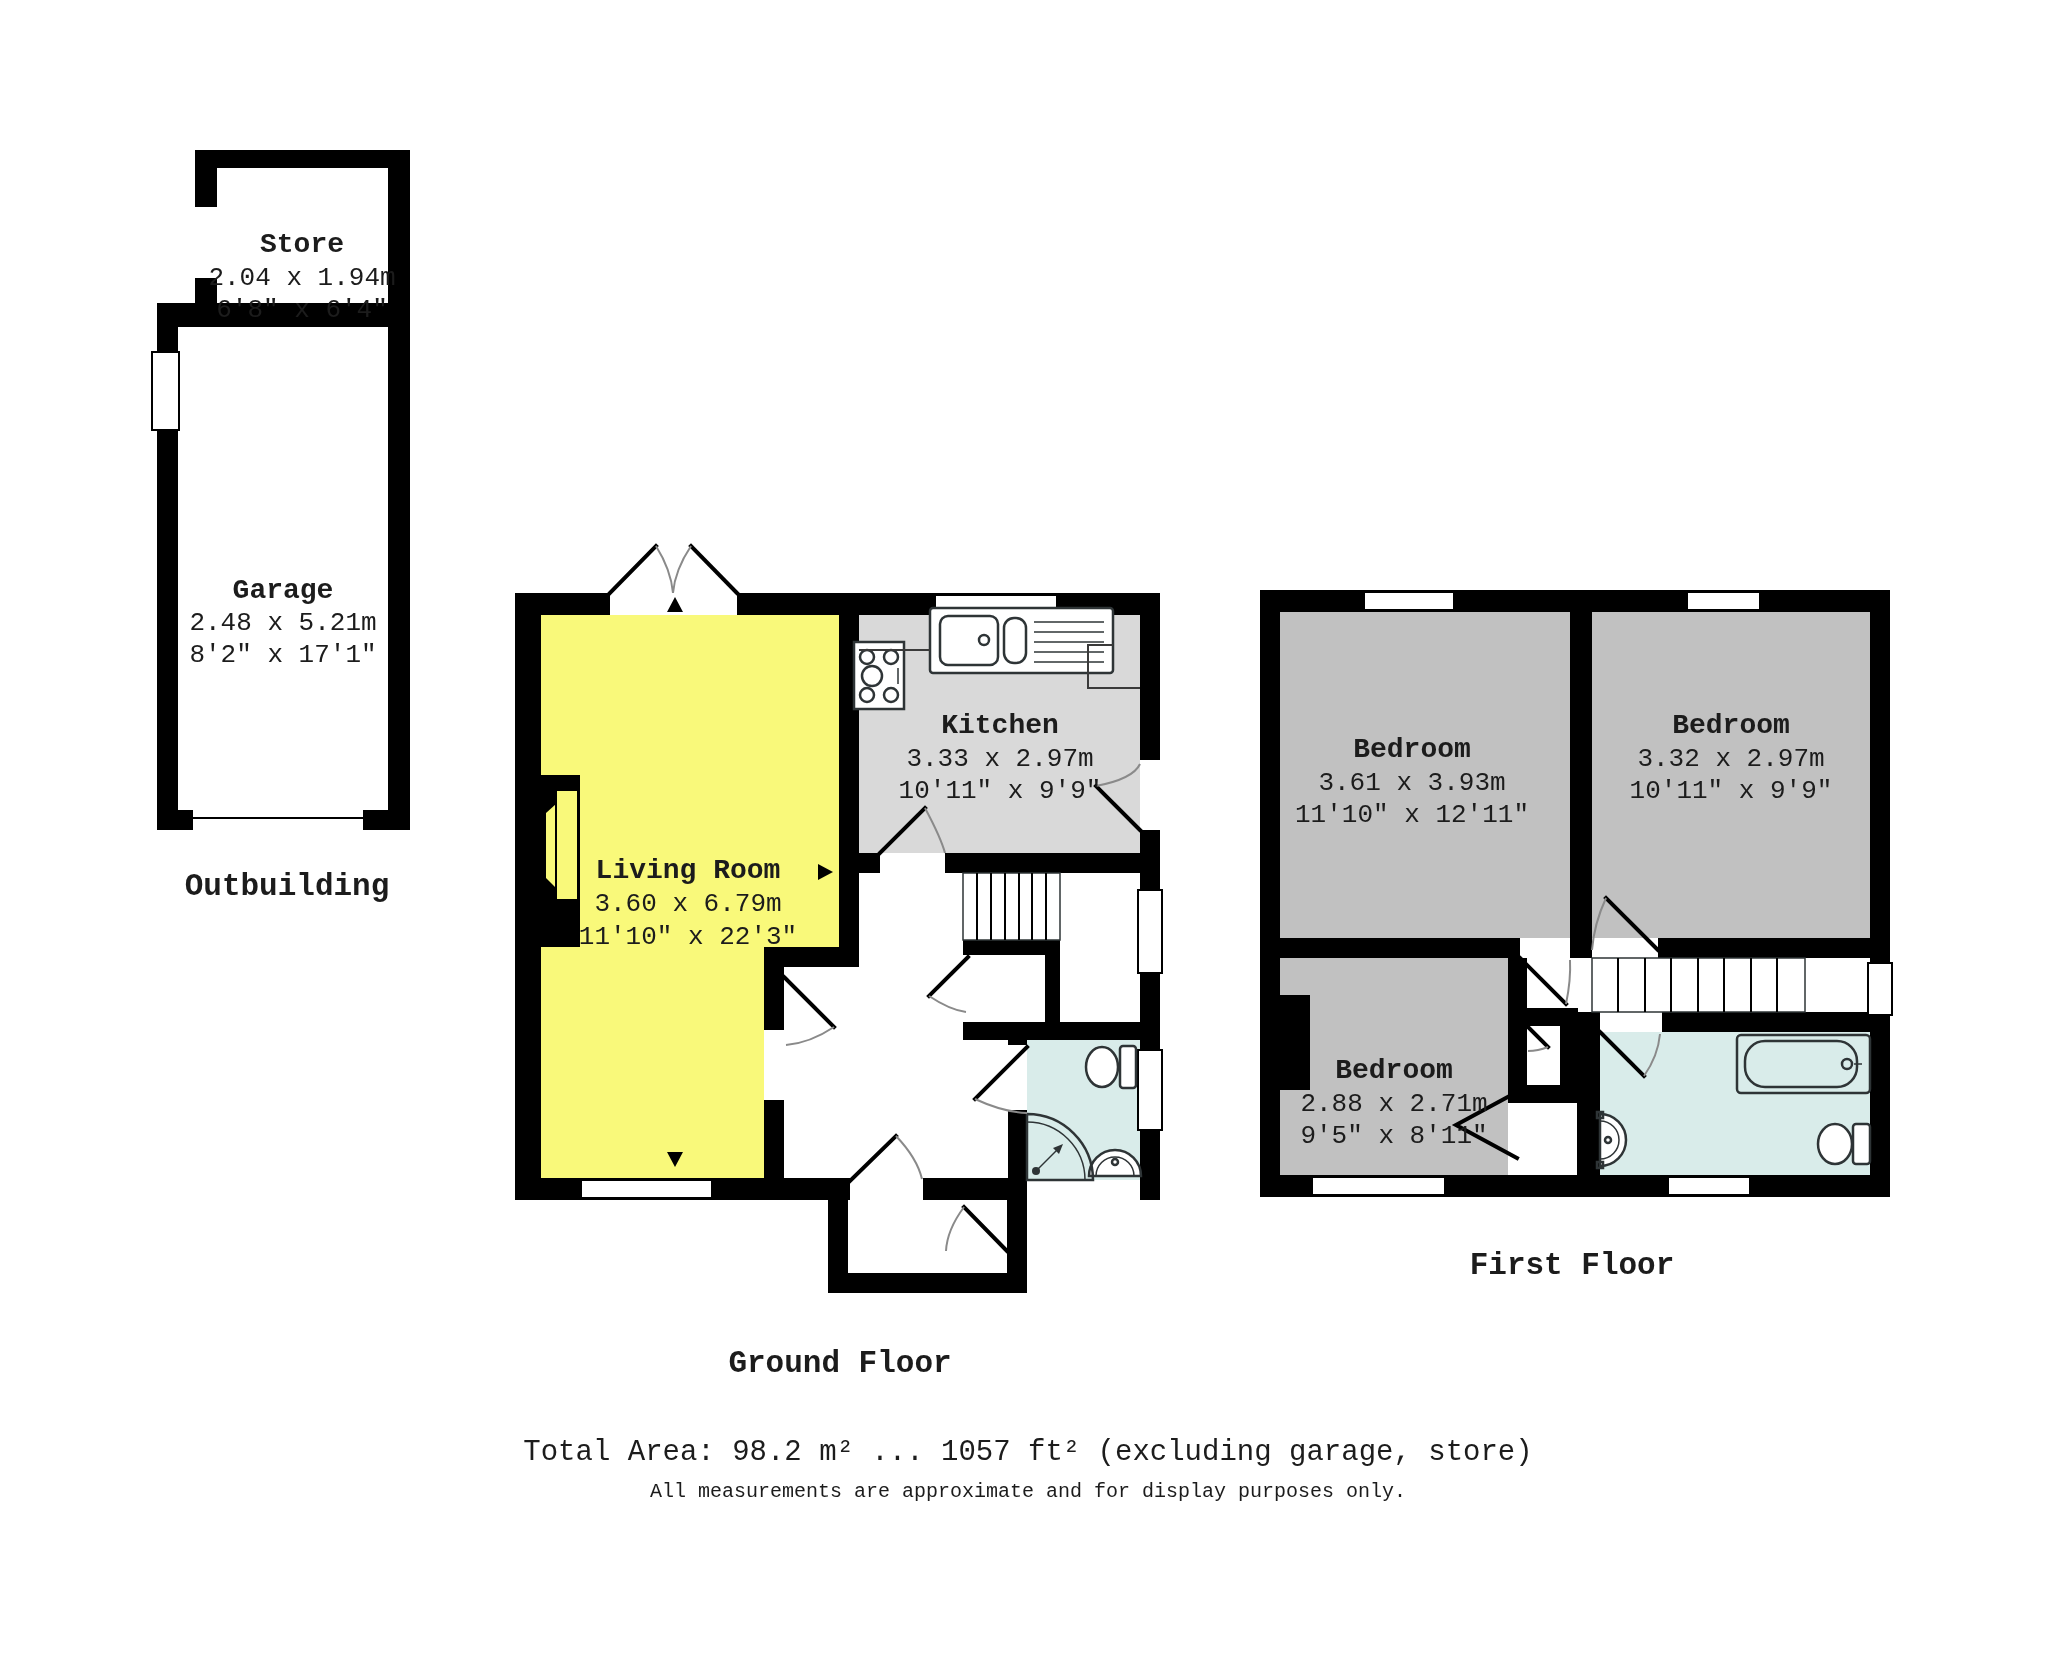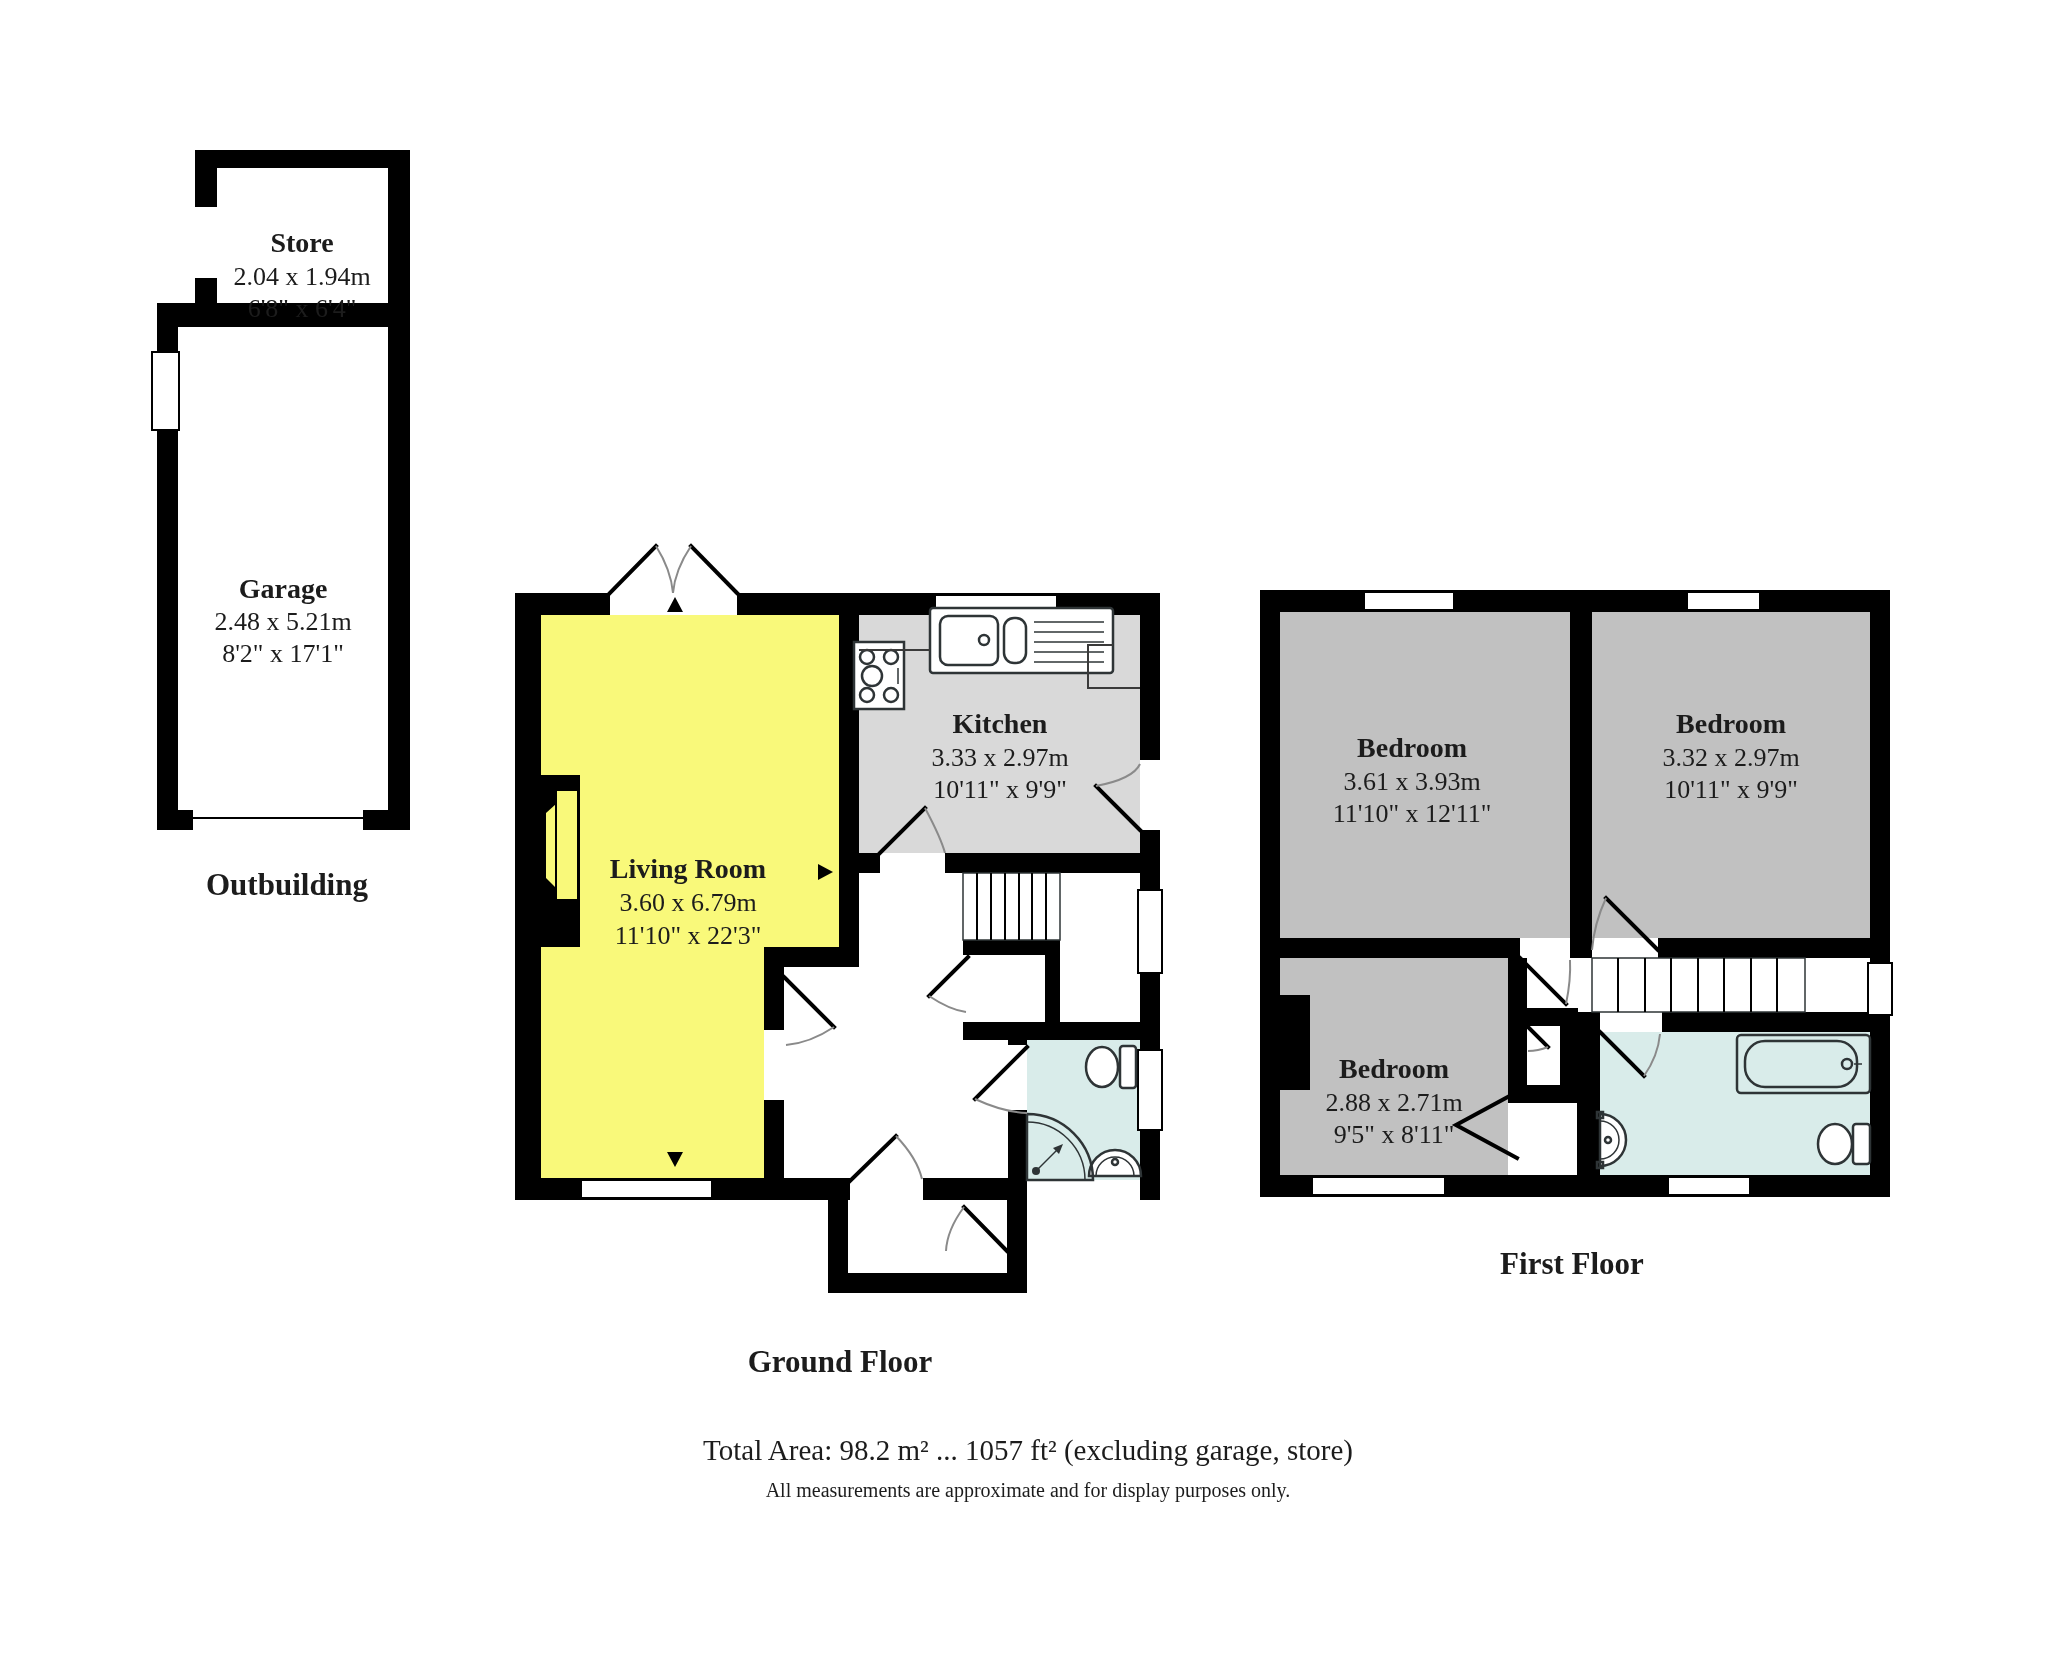--- a/index.html
+++ b/index.html
@@ -1,17 +1,17 @@
 <!DOCTYPE html>
 <html><head>
 <meta charset="utf-8">
 <style>
   html,body{margin:0;padding:0;background:#ffffff;}
   .canvas{position:relative;width:2048px;height:1657px;background:#fff;overflow:hidden;
-          font-family:Liberation Serif, serif;border-radius:13px;}
+          font-family:Liberation Mono, monospace;border-radius:13px;}
   svg{position:absolute;left:0;top:0;}
   text{fill:#1c1c1c;}
   .rname{font-weight:bold;font-size:28px;}
   .rdim{font-size:26px;}
   .floorlab{font-weight:bold;font-size:31px;}
   .foot1{font-size:29px;}
   .foot2{font-size:20px;}
   .wall{fill:#000;}
   .winopen{fill:#fff;}
   .win{fill:#fff;stroke:#000;stroke-width:2;}

